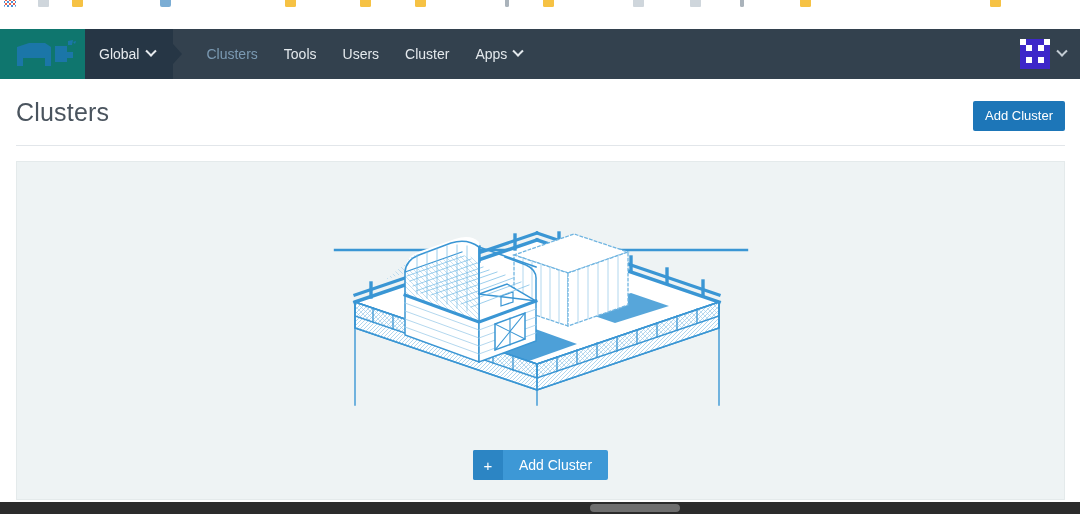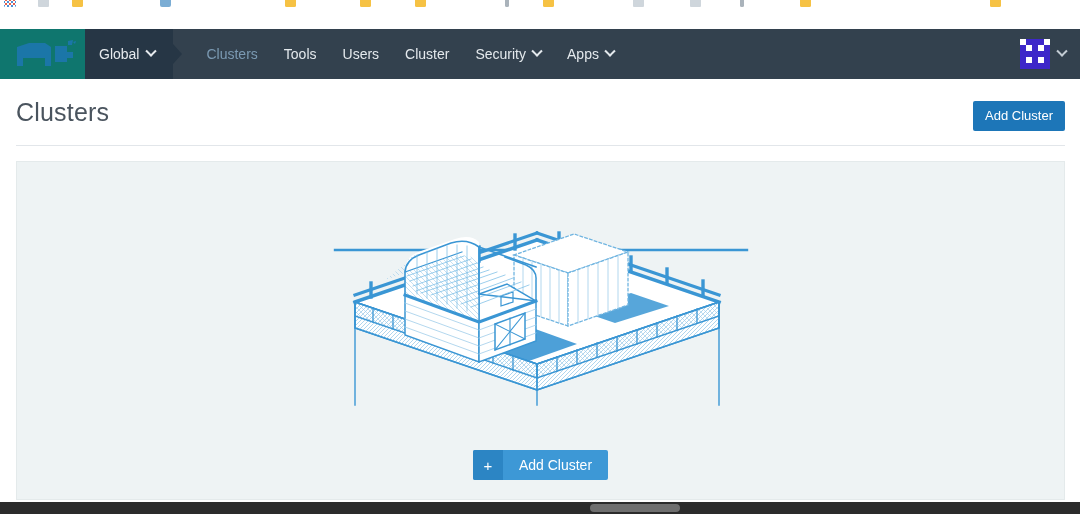--- a/index.html
+++ b/index.html
@@ -335,24 +335,20 @@
         <span>Clusters</span>
       </div>
       <div class="nav-link">
         <span>Tools</span>
       </div>
       <div class="nav-link">
         <span>Users</span>
       </div>
       <div class="nav-link">
         <span>Cluster</span>
-      </div>
-      <div class="nav-link">
-        <span>Security</span>
-        <span class="chev"></span>
       </div>
       <div class="nav-link">
         <span>Apps</span>
         <span class="chev"></span>
       </div>
     </nav>
 
     <div class="nav-right">
       <div class="avatar">
 

